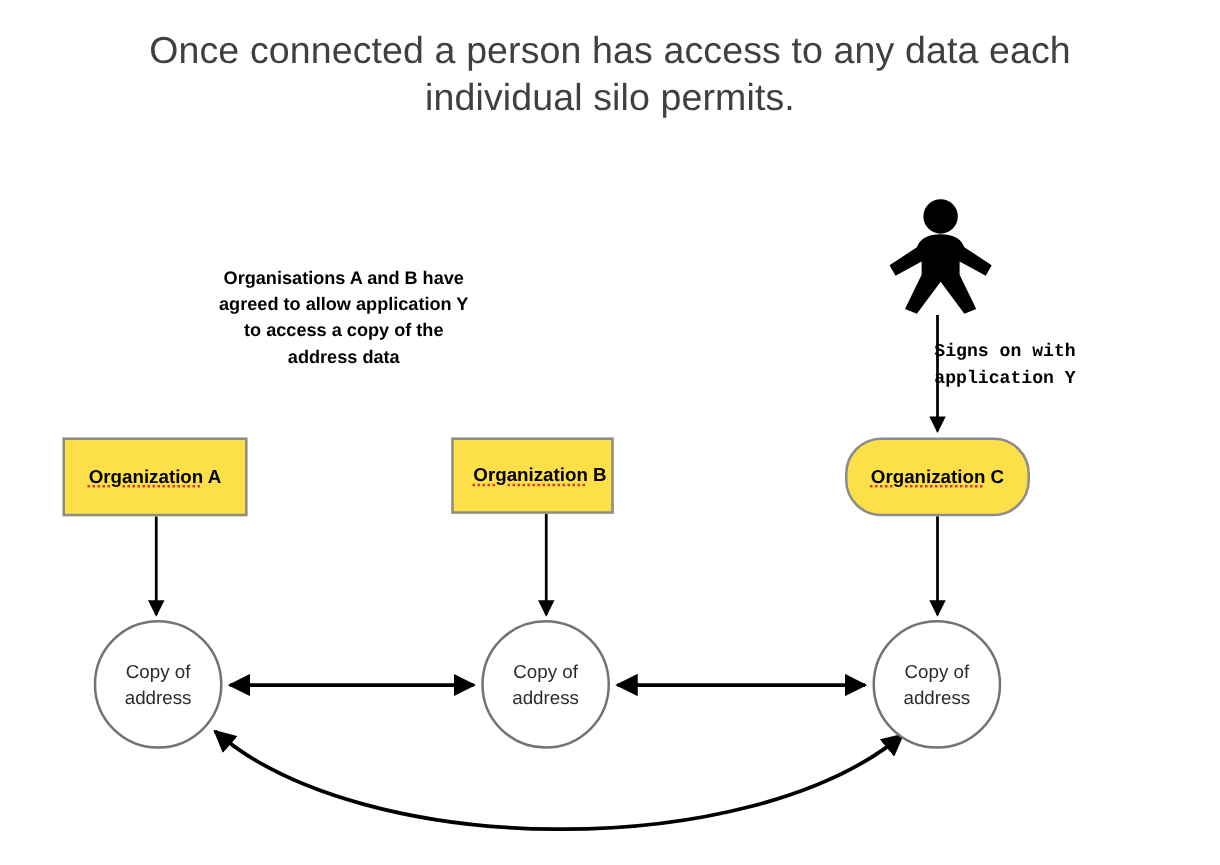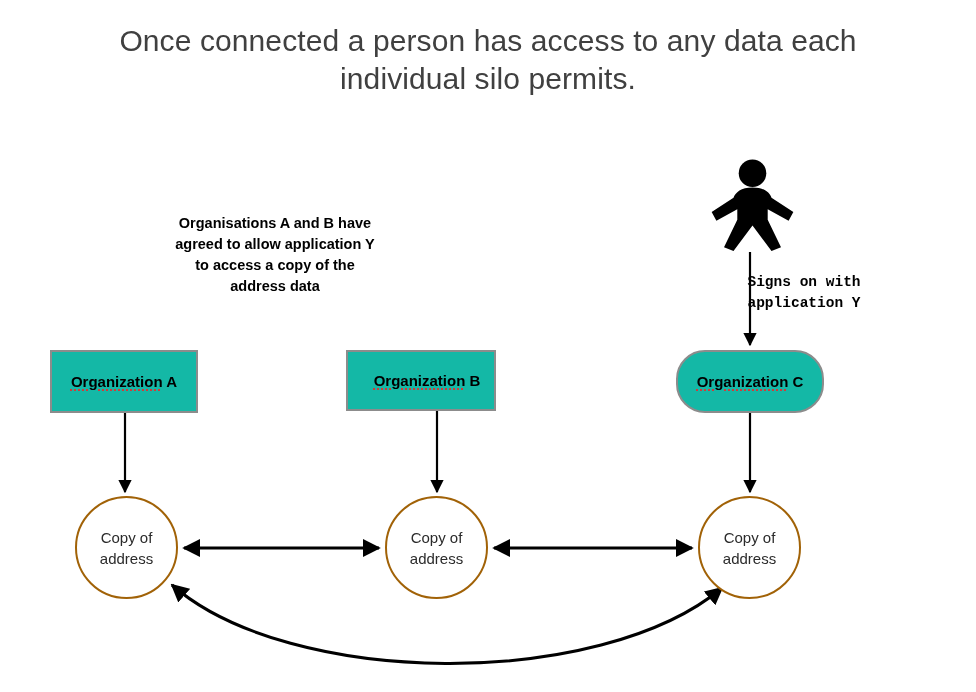--- a/index.html
+++ b/index.html
@@ -51,49 +51,49 @@
   #note-right {
     left: 714px;
     top: 272px;
     width: 180px;
     font-family: Liberation Mono, monospace;
   }
   .org-box {
     position: absolute;
     box-sizing: border-box;
     border: 2px solid #8c8c8c;
-    background: #14b8a6;
+    background: #fde047;
     display: flex;
     align-items: center;
     justify-content: center;
   }
   .org-box-label {
     font-size: 15px;
     font-weight: bold;
     color: #000000;
     white-space: nowrap;
   }
   .org-box-label .misspelled {
     text-decoration: underline;
     text-decoration-style: dotted;
     text-decoration-color: #d23a3a;
     text-decoration-thickness: 1.5px;
     text-underline-offset: 2px;
   }
   #org-box-a { left: 50px;  top: 350px; width: 148px; height: 63px; }
-  #org-box-b { left: 346px; top: 350px; width: 150px; height: 61px; padding-left: 12px; }
+  #org-box-b { left: 361px; top: 350px; width: 130px; height: 61px; padding-left: 12px; }
   #org-box-c { left: 676px; top: 350px; width: 148px; height: 63px; border-radius: 29px; }
 
   .copy-circle {
     position: absolute;
     box-sizing: border-box;
     width: 103px;
     height: 103px;
     border-radius: 50%;
-    border: 2px solid #a16207;
+    border: 2px solid #737373;
     background: #ffffff;
     display: flex;
     align-items: center;
     justify-content: center;
     text-align: center;
   }
   .copy-circle-label {
     font-size: 15px;
     line-height: 21px;
     color: #2b2b2b;

